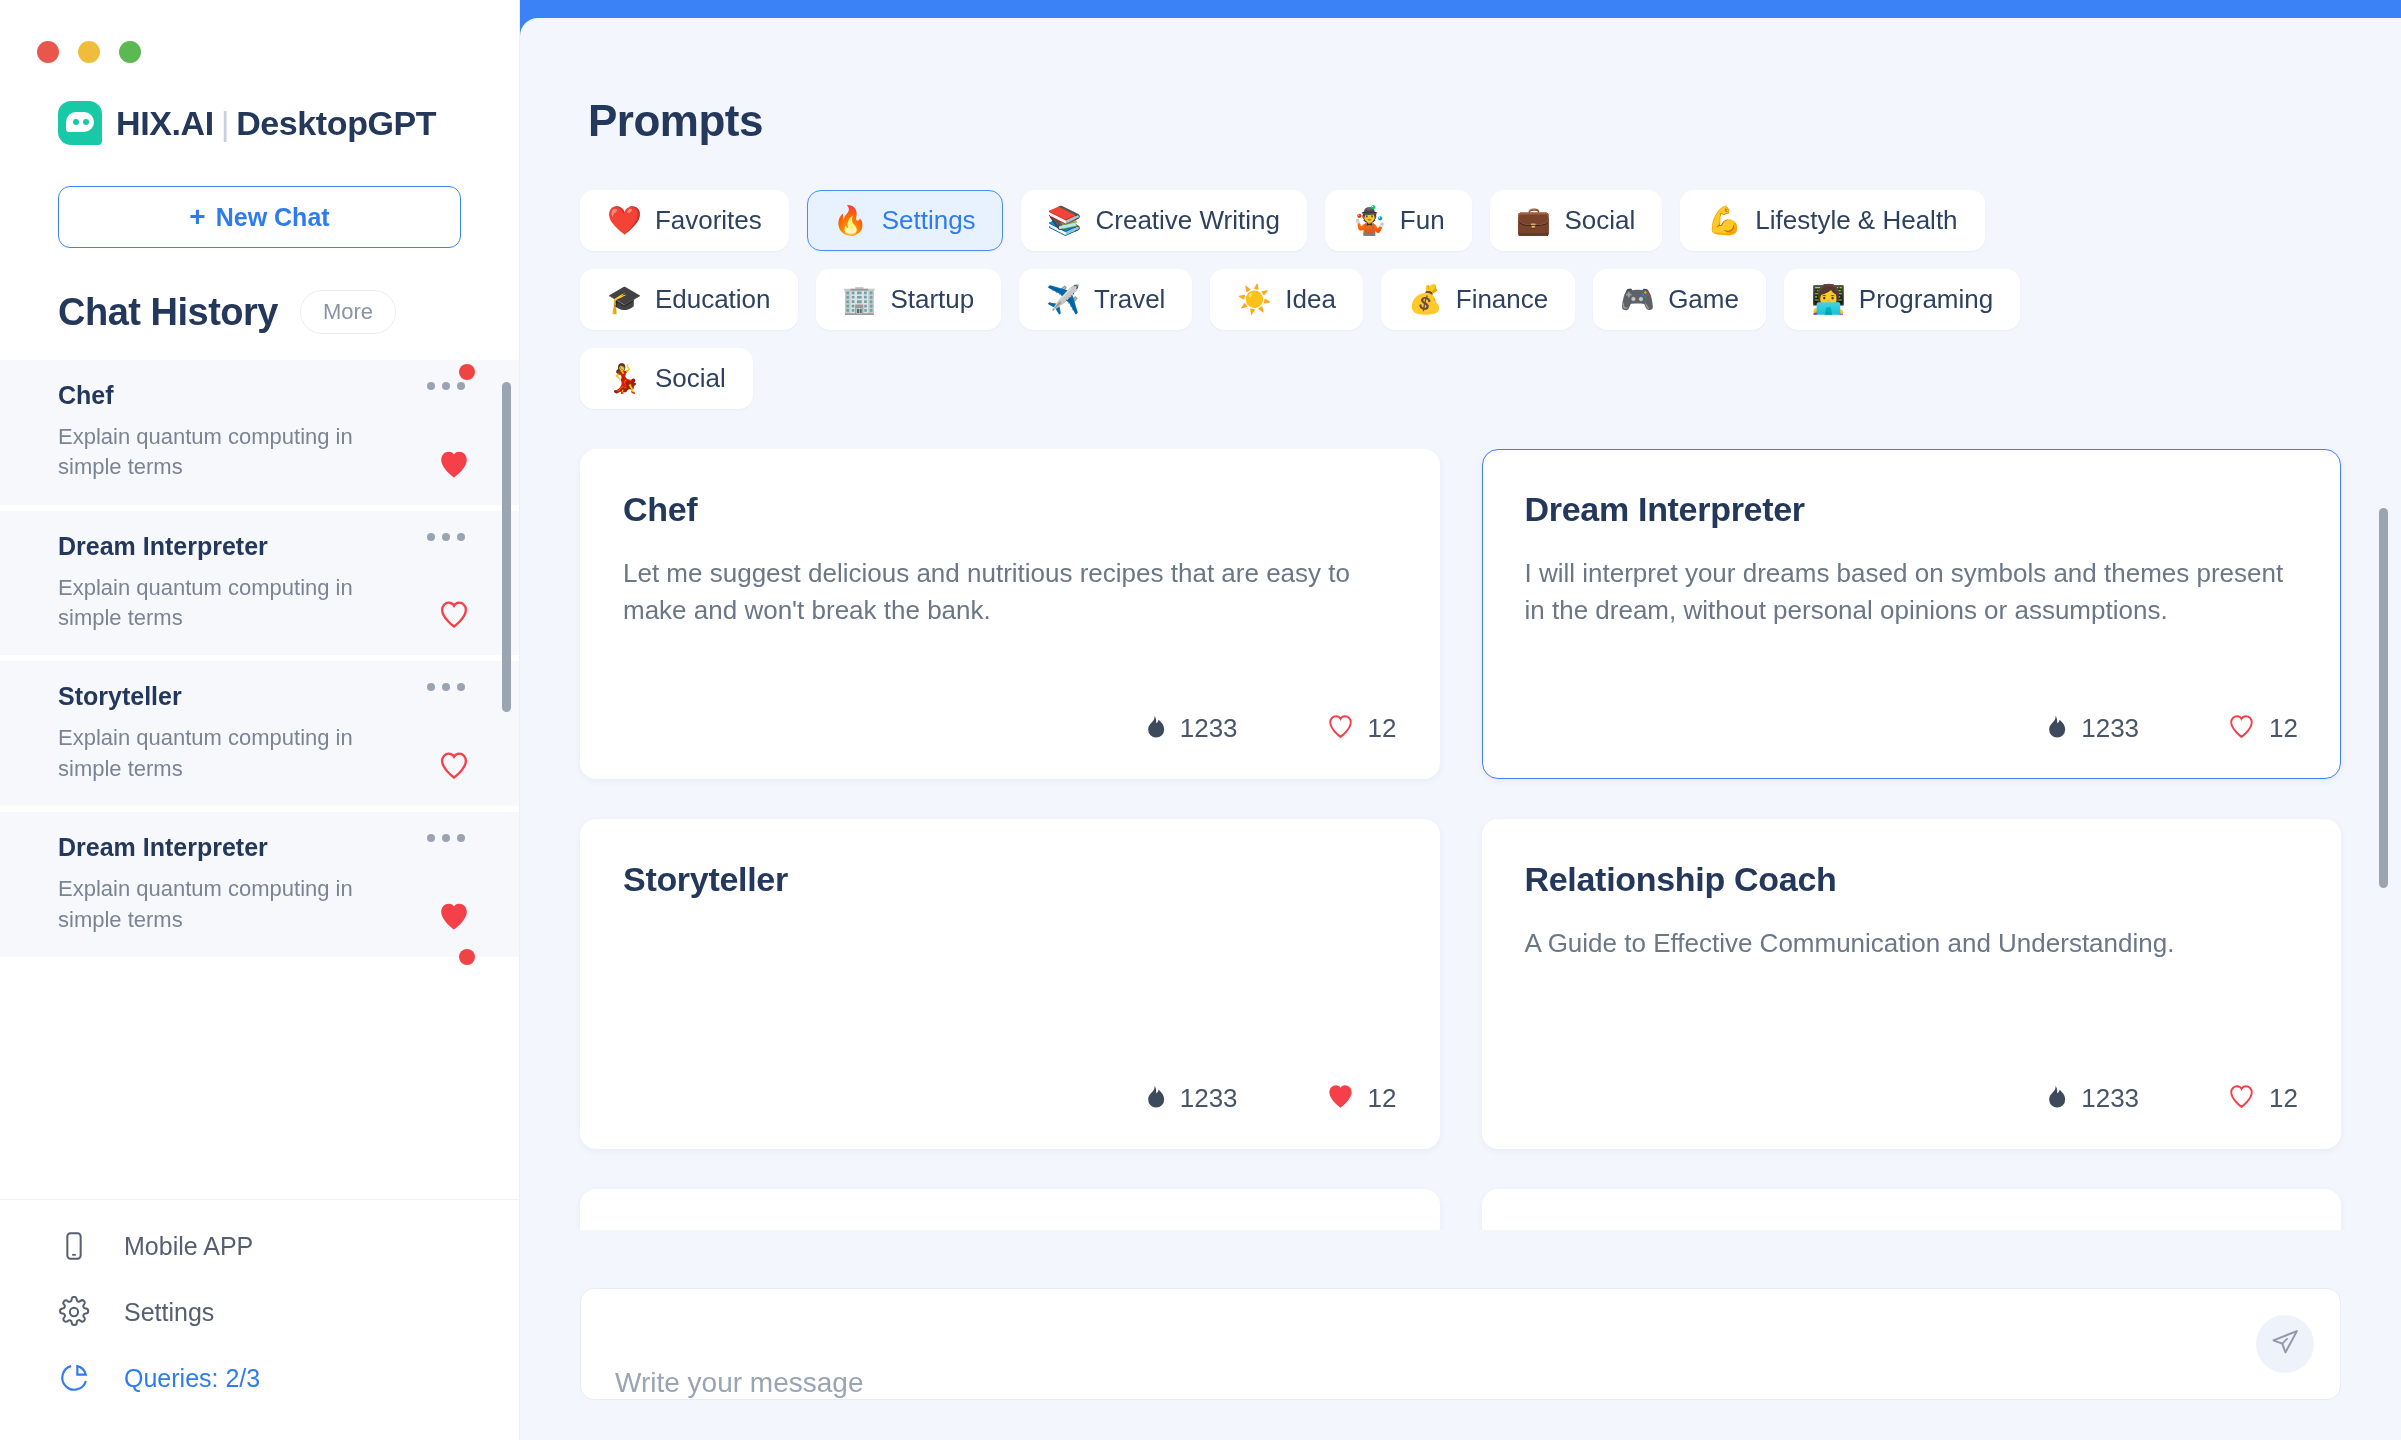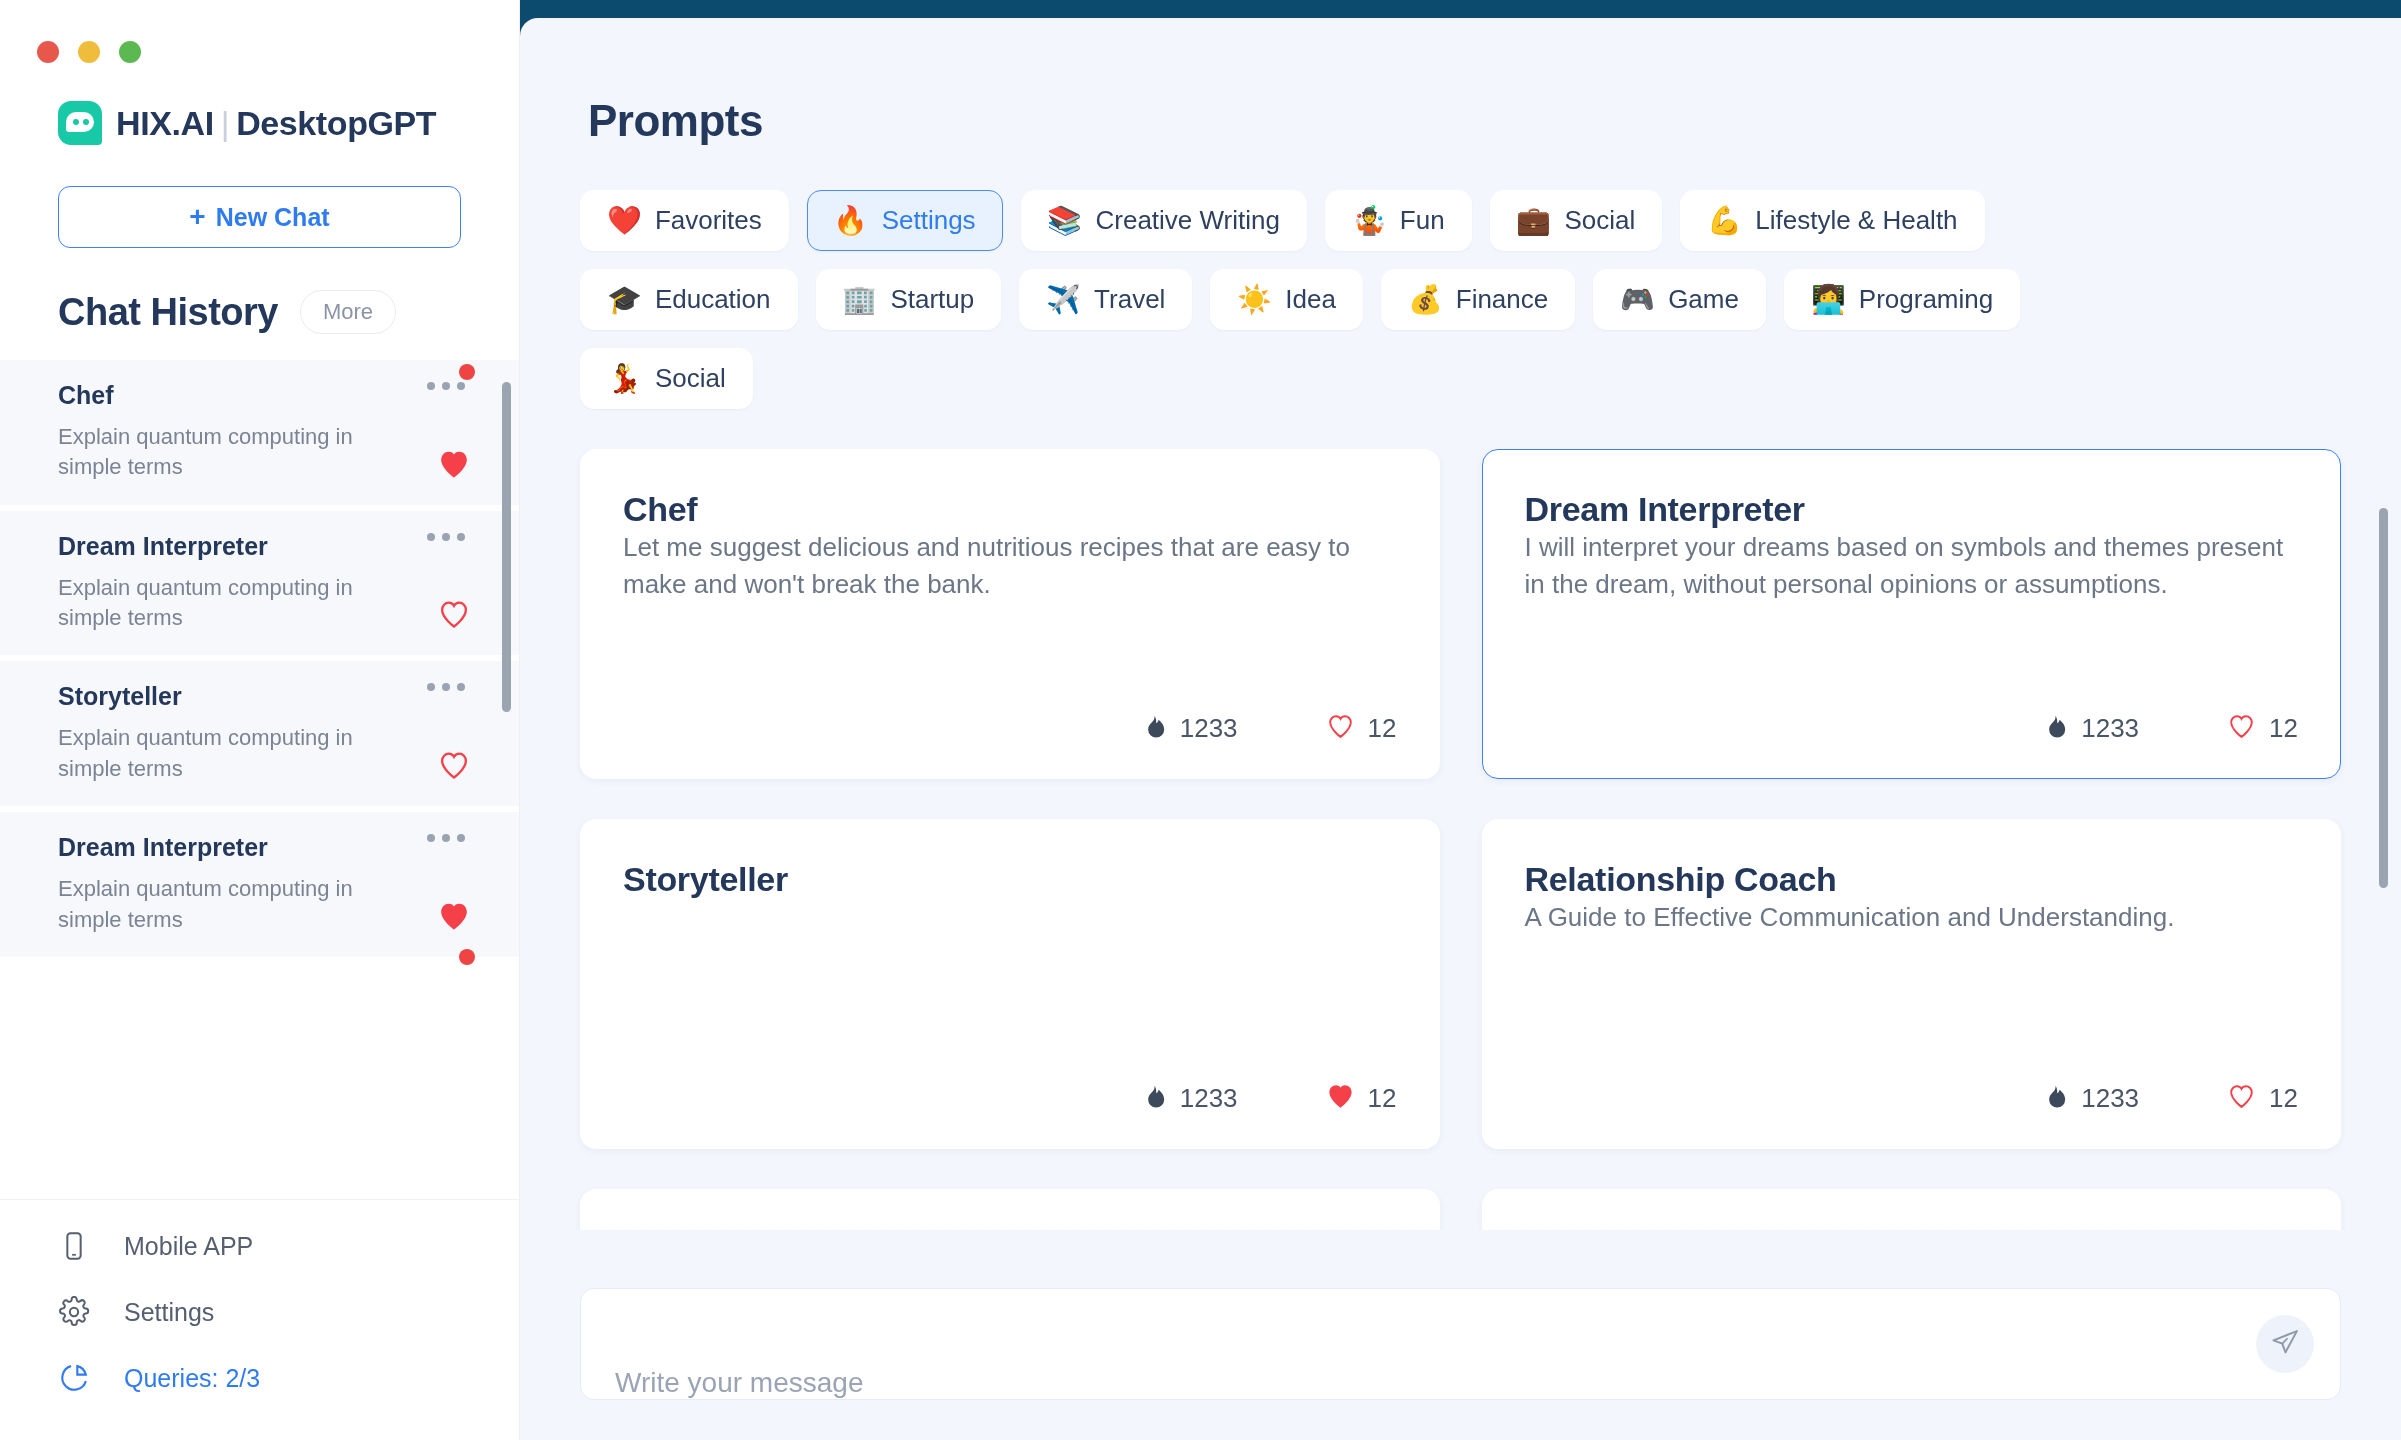--- a/index.html
+++ b/index.html
@@ -12,21 +12,21 @@
     background: #ffffff;
     font-family: "Liberation Sans", "DejaVu Sans", sans-serif;
     -webkit-font-smoothing: antialiased;
   }
 
   #app {
     position: relative;
     width: 2401px;
     height: 1440px;
     display: flex;
-    background: #0c4a6e;
+    background: #3b82f6;
   }
 
   
   .sidebar {
     position: relative;
     width: 520px;
     height: 1440px;
     background: #ffffff;
     display: flex;
     flex-direction: column;
@@ -285,20 +285,21 @@
     box-shadow: 0 2px 7px rgba(36,56,91,0.055);
   }
   .pcard.selected { border-color: #3b82f6; }
   .pcard-title {
     font-size: 34px;
     font-weight: 700;
     color: #24385b;
     letter-spacing: -0.3px;
   }
   .pcard-desc {
+    margin-top: 26px;
     font-size: 26px;
     line-height: 1.44;
     color: #6b7687;
   }
   .pcard-foot {
     margin-top: auto;
     display: flex;
     justify-content: flex-end;
     align-items: center;
     gap: 88px;

